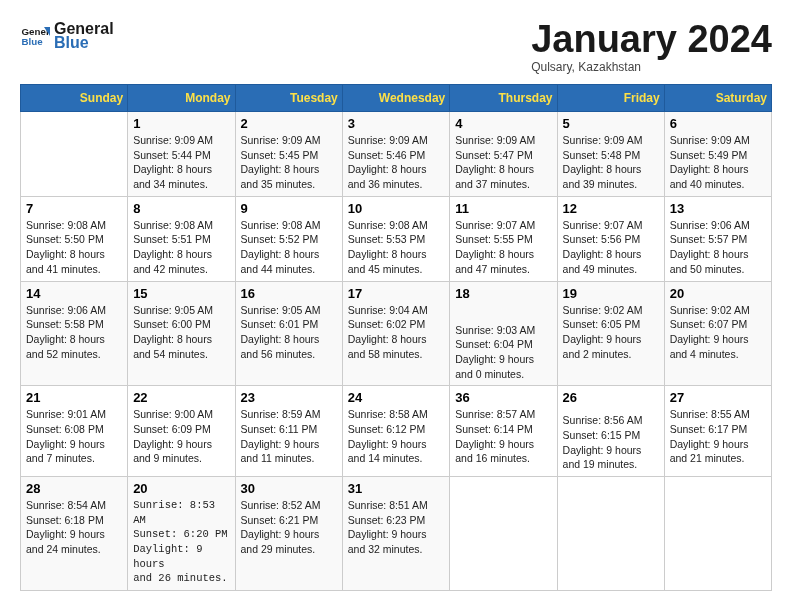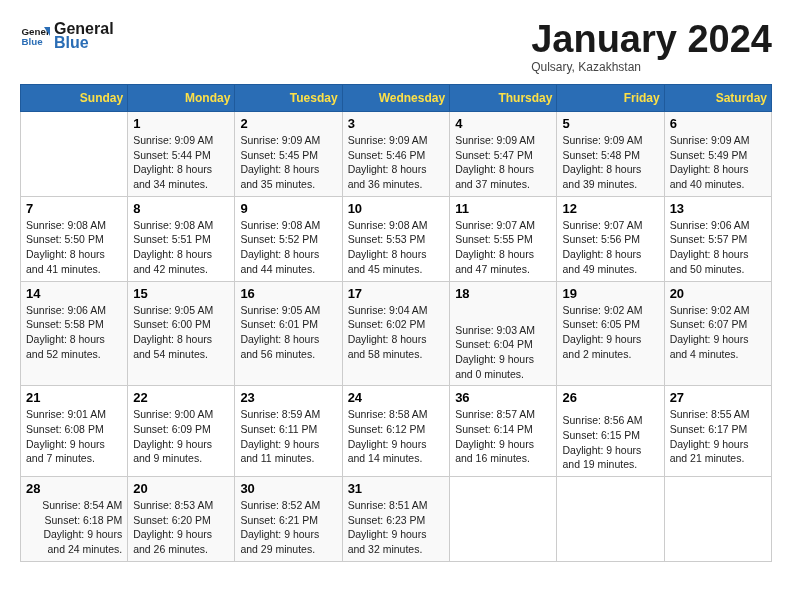--- a/index.html
+++ b/index.html
@@ -301,28 +301,28 @@
           <div class="day-num">27</div>
           <div class="day-info" style="white-space: pre-line;">Sunrise: 8:55 AM
 Sunset: 6:17 PM
 Daylight: 9 hours
 and 21 minutes.</div>
         </td>
       </tr>
       <tr>
         <td>
           <div class="day-num">28</div>
-          <div class="day-info" style="white-space: pre-line; text-align: right;">Sunrise: 8:54 AM
+          <div class="day-info" style="white-space: pre-line;">Sunrise: 8:54 AM
 Sunset: 6:18 PM
 Daylight: 9 hours
 and 24 minutes.</div>
         </td>
         <td>
           <div class="day-num">20</div>
-          <div class="day-info" style="white-space: pre-line;">Sunrise: 8:53 AM
+          <div class="day-info" style="white-space: pre-line; font-family: Liberation Mono, monospace;">Sunrise: 8:53 AM
 Sunset: 6:20 PM
 Daylight: 9 hours
 and 26 minutes.</div>
         </td>
         <td>
           <div class="day-num">30</div>
           <div class="day-info" style="white-space: pre-line;">Sunrise: 8:52 AM
 Sunset: 6:21 PM
 Daylight: 9 hours
 and 29 minutes.</div>

